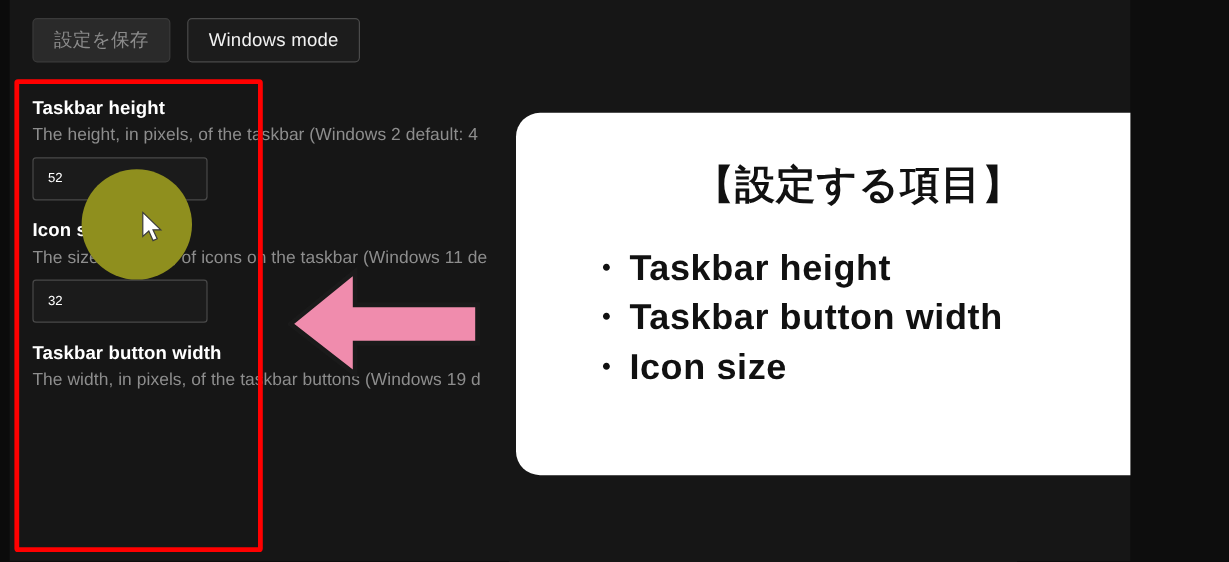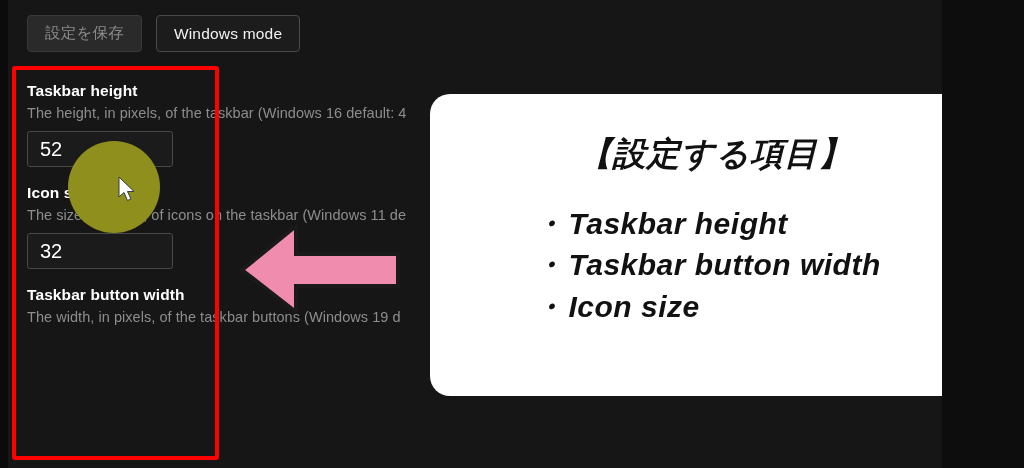--- a/index.html
+++ b/index.html
@@ -86,21 +86,21 @@
     letter-spacing: .05px;
   }
   .setting-input {
     width: 146px;
     height: 36px;
     box-sizing: border-box;
     background: #1b1b1b;
     border: 1px solid #494949;
     border-radius: 3px;
     color: #ffffff;
-    font-size: 20px;
+    font-size: 11px;
     font-family: "Liberation Sans", "DejaVu Sans", sans-serif;
     padding: 0 12px;
     outline: none;
   }
 
   .g1 { margin-bottom: 17px; }
   .g2 { margin-bottom: 17px; }
 
   
   .red-box {
@@ -149,21 +149,20 @@
   .info-card {
     position: absolute;
     left: 430px;
     top: 94px;
     width: 571px;
     height: 302px;
     background: #ffffff;
     border-radius: 20px;
     box-sizing: border-box;
     padding: 24px 34px 20px 34px;
-    font-style: italic;
   }
   .card-title {
     color: #111111;
     font-size: 33px;
     font-weight: bold;
     text-align: center;
     letter-spacing: 1px;
     margin: 14px 0 26px 0;
     white-space: nowrap;
   }
@@ -172,41 +171,40 @@
     margin: 0;
     padding: 0 0 0 26px;
   }
   .card-list li {
     color: #111111;
     font-size: 30px;
     font-weight: bold;
     letter-spacing: .5px;
     line-height: 1.38;
     white-space: nowrap;
-    margin-left: 44px;
   }
   .bullet { margin-right: 4px; }
 </style>
 </head>
 <body>
 
 <div id="screen">
 
   <div class="left-strip"></div>
 
   <div class="toolbar">
     <div class="tb-btn disabled">設定を保存</div>
     <div class="tb-btn normal">Windows mode</div>
   </div>
 
   <div class="settings">
 
     <div class="setting-group g1">
       <div class="setting-title">Taskbar height</div>
-      <div class="setting-desc">The height, in pixels, of the taskbar (Windows 16 default: 4</div>
+      <div class="setting-desc">The height, in pixels, of the taskbar (Windows 2 default: 4</div>
       <input class="setting-input" type="text" value="52" style="">
     </div>
 
     <div class="setting-group g2">
       <div class="setting-title">Icon size</div>
       <div class="setting-desc">The size, in pixels, of icons on the taskbar (Windows 11 de</div>
       <input class="setting-input" type="text" value="32" style="">
     </div>
 
     <div class="setting-group">

